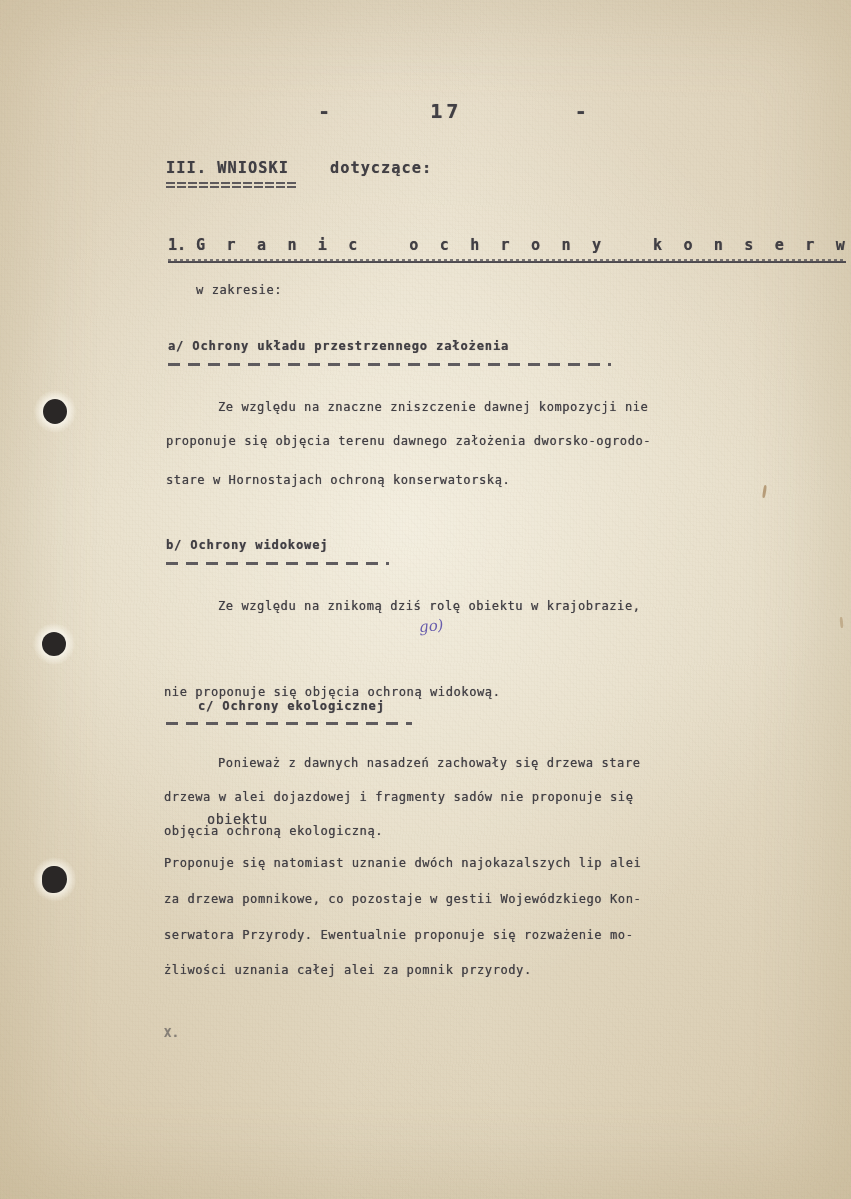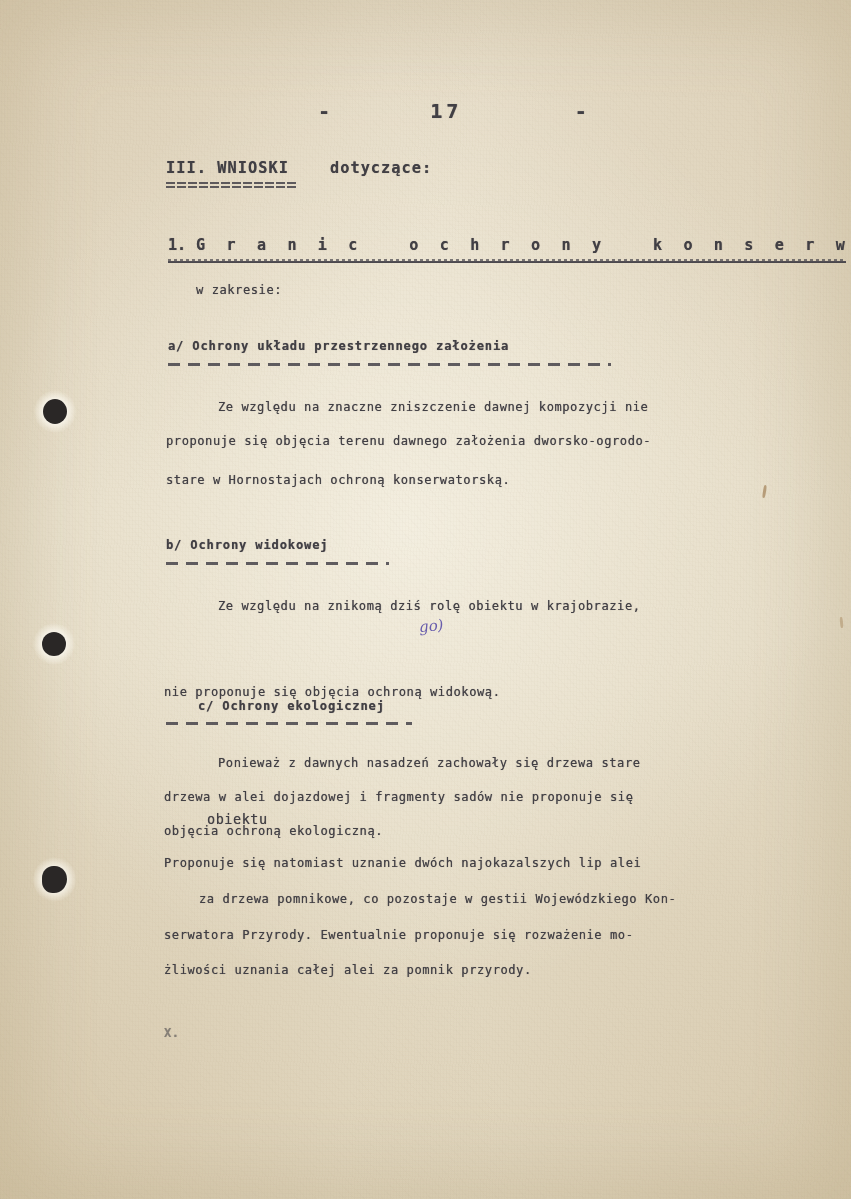--- a/index.html
+++ b/index.html
@@ -139,21 +139,21 @@
 
   <div class="txt bold" style="left:166px;top:699px;letter-spacing:0.9px;margin-left:32px;">c/ Ochrony ekologicznej</div>
   <div class="dashrule" style="left:166px;top:722px;width:246px;"></div>
 
   <div class="txt" style="left:218px;top:756px;">Ponieważ z dawnych nasadzeń zachowały się drzewa stare</div>
   <div class="txt" style="left:164px;top:790px;text-align:center;">drzewa w alei dojazdowej i fragmenty sadów nie proponuje się</div>
   <div class="txt" style="left:207px;top:812px;font-size:13.4px;">obiektu</div>
   <div class="txt" style="left:164px;top:824px;">objęcia ochroną ekologiczną.</div>
 
   <div class="txt" style="left:164px;top:856px;">Proponuje się natomiast uznanie dwóch najokazalszych lip alei</div>
-  <div class="txt" style="left:164px;top:892px;margin-left:35px;">za drzewa pomnikowe, co pozostaje w gestii Wojewódzkiego Kon-</div>
+  <div class="txt" style="left:164px;top:892px;">za drzewa pomnikowe, co pozostaje w gestii Wojewódzkiego Kon-</div>
   <div class="txt" style="left:164px;top:928px;">serwatora Przyrody. Ewentualnie proponuje się rozważenie mo-</div>
   <div class="txt" style="left:164px;top:963px;">żliwości uznania całej alei za pomnik przyrody.</div>
 
   <div class="txt bold faint" style="left:164px;top:1026px;">X.</div>
 
   <div class="speck" style="left:763px;top:485px;width:3px;height:13px;transform:rotate(9deg);"></div>
   <div class="speck" style="left:840px;top:617px;width:3px;height:11px;transform:rotate(-5deg);opacity:.4;"></div>
 
 </div>
 

